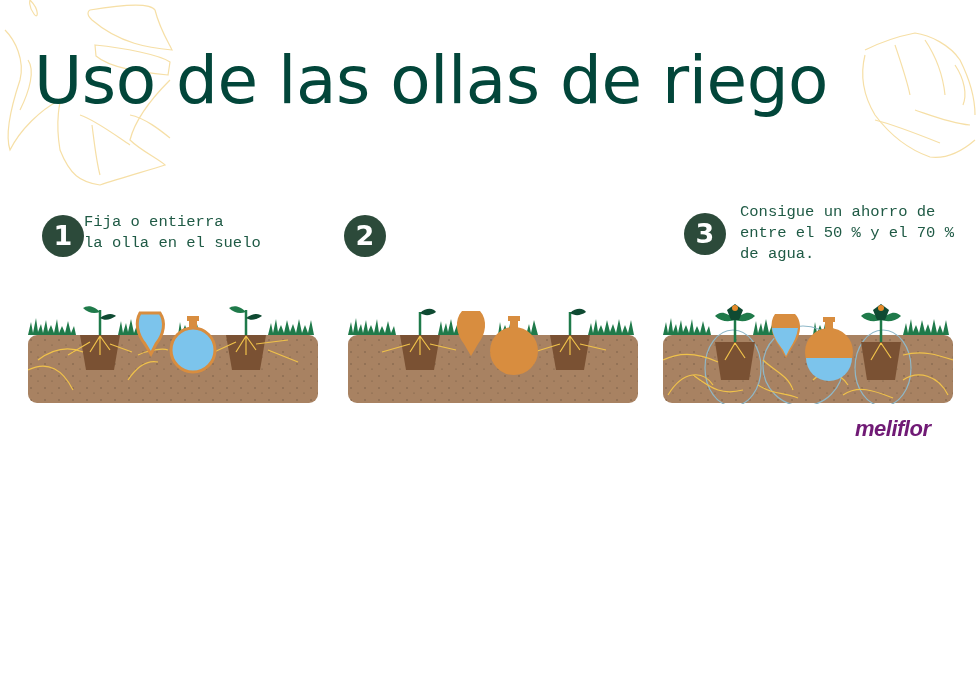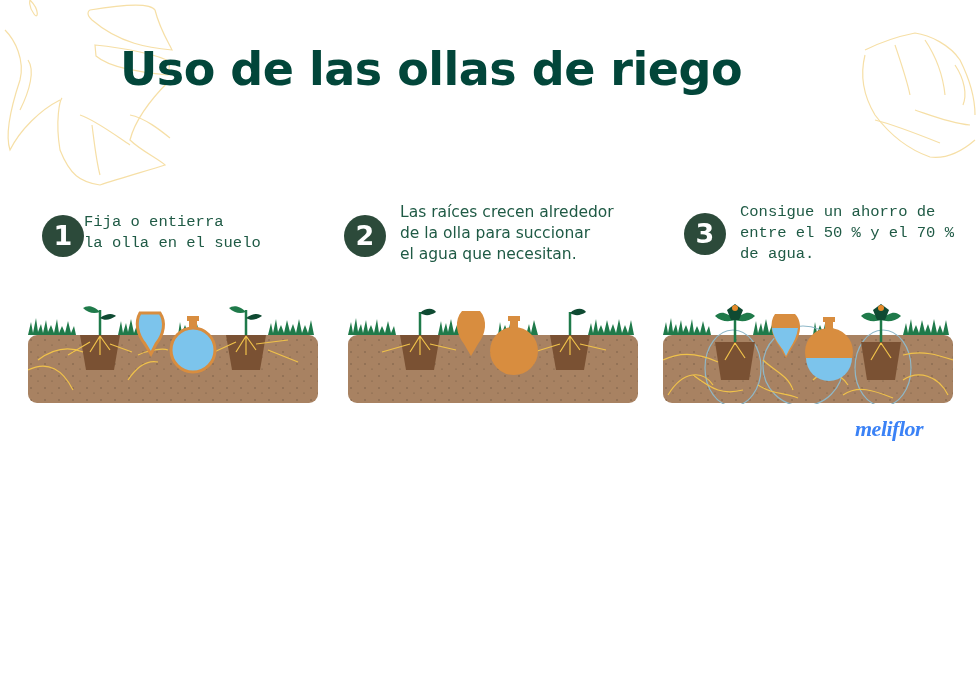--- a/index.html
+++ b/index.html
@@ -1,30 +1,30 @@
 <!DOCTYPE html>
 <html><head>
 <meta charset="utf-8">
 <style>
   html, body { margin:0; padding:0; }
   body { width:980px; height:690px; background:#ffffff; position:relative; overflow:hidden;
          font-family:"Liberation Sans", sans-serif; }
   .leaf-deco { position:absolute; }
   .title { position:absolute; left:0; top:42px; width:862px; text-align:center;
-           font-family:"DejaVu Sans", sans-serif; font-weight:bold; font-size:46px;
+           font-family:"DejaVu Sans", sans-serif; font-weight:normal; font-size:66px;
            color:#02463a; letter-spacing:-0.5px; margin:0; }
   .step { position:absolute; top:200px; height:80px; }
   .badge { position:absolute; width:42px; height:42px; border-radius:50%; background:#2c4a3a;
            color:#fff; font-family:"DejaVu Sans", sans-serif; font-weight:bold; font-size:27px;
            line-height:42px; text-align:center; }
   .step-text { position:absolute; color:#1f5a45; font-family:"DejaVu Sans", sans-serif;
                font-size:15.5px; line-height:21px; white-space:pre-line; }
   .scene { position:absolute; top:300px; width:290px; height:104px; }
-  .logo { position:absolute; left:855px; top:416px; font-family:Liberation Serif, serif;
-          font-weight:bold; font-style:italic; font-size:22px; color:#3b82f6; letter-spacing:-0.5px; }
+  .logo { position:absolute; left:855px; top:416px; font-family:Liberation Sans, sans-serif;
+          font-weight:bold; font-style:italic; font-size:22px; color:#701a75; letter-spacing:-0.5px; }
 </style>
 </head>
 <body>
 
 <svg class="leaf-deco" style="left:0;top:0" width="180" height="190" viewBox="0 0 180 190">
   <g fill="none" stroke="#f6dfa6" stroke-width="1.2">
     <path d="M30 0 C40 10 38 20 34 14 C28 6 30 0 30 0"></path>
     <path d="M90 10 C120 5 150 2 155 10 C160 30 170 45 172 50 C150 48 120 44 92 20 C86 14 88 11 90 10Z"></path>
     <path d="M95 45 C125 48 160 55 170 62 L168 75 C140 72 110 68 96 56 Z"></path>
     <path d="M170 80 C150 100 135 120 130 140 C140 150 160 160 165 165 C150 170 120 178 100 185 C80 182 70 175 60 150 C55 120 60 100 62 98"></path>
@@ -50,23 +50,20 @@
 <h1 class="title">Uso de las ollas de riego</h1>
 
 <div class="step" style="left:40px;width:290px;">
   <div class="badge" style="left:2px;top:15px;">1</div>
   <div class="step-text" style="left:44px;top:12px;font-family:Liberation Mono, monospace;">Fija o entierra
 la olla en el suelo</div>
 </div>
 
 <div class="step" style="left:342px;width:320px;">
   <div class="badge" style="left:2px;top:15px;">2</div>
-  <div class="step-text" style="left:58px;top:2px;">Las raíces crecen alrededor
-de la olla para succionar
-el agua que necesitan.</div>
 </div>
 
 <div class="step" style="left:682px;width:298px;">
   <div class="badge" style="left:2px;top:13px;">3</div>
   <div class="step-text" style="left:58px;top:2px;font-family:Liberation Mono, monospace;">Consigue un ahorro de
 entre el 50 % y el 70 %
 de agua.</div>
 </div>
 
 <svg class="scene" style="left:28px" viewBox="0 0 290 104">

